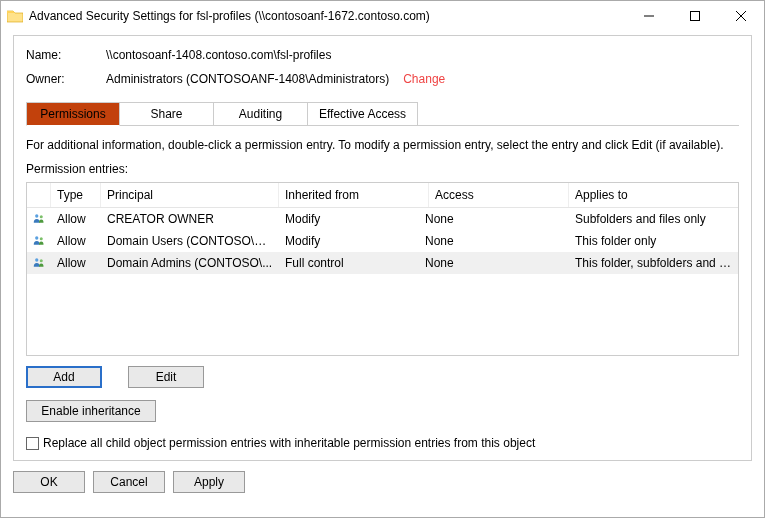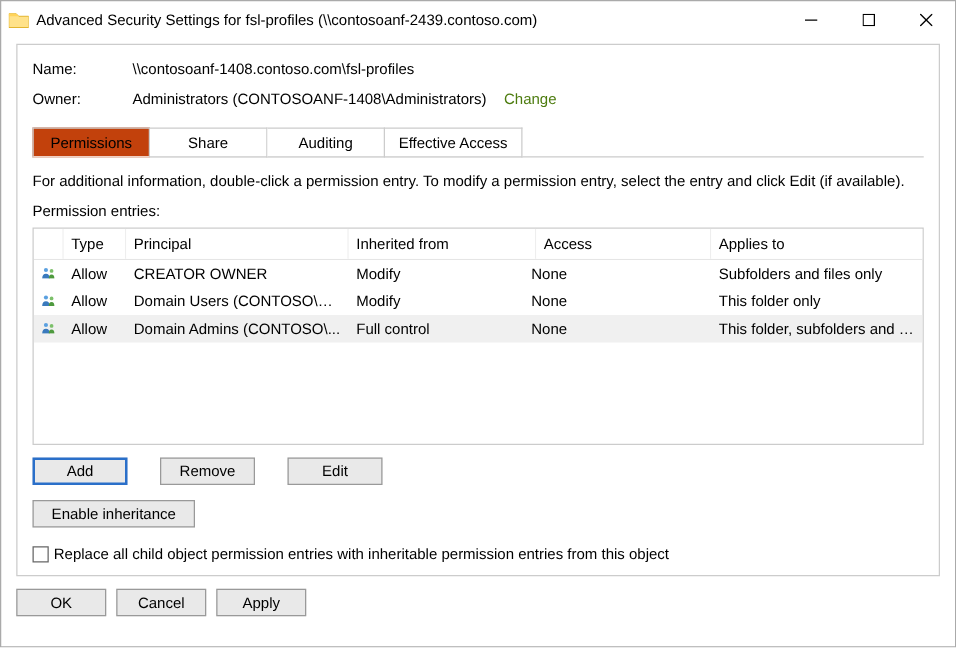--- a/index.html
+++ b/index.html
@@ -8,21 +8,21 @@
 .titlebar { display: flex; align-items: center; height: 30px; padding: 0 0 0 6px; }
 .titlebar .folder-icon { width: 16px; height: 14px; margin-right: 6px; }
 .titlebar .title-text { flex: 1; font-size: 12px; }
 .titlebar .win-btn { width: 46px; height: 30px; display: flex; align-items: center; justify-content: center; }
 .titlebar .win-btn svg { width: 10px; height: 10px; }
 .content { flex: 1; padding: 4px 12px 12px 12px; display: flex; flex-direction: column; }
 .panel { flex: 1; border: 1px solid #ccc; padding: 12px 12px 10px 12px; display: flex; flex-direction: column; }
 .info-row { display: flex; margin-bottom: 10px; font-size: 12px; }
 .info-label { width: 80px; }
 .info-value { }
-.link { color: #4d7c0f; margin-left: 14px; cursor: pointer; text-align: center; }
+.link { color: #ef4444; margin-left: 14px; cursor: pointer; text-align: center; }
 .tabs { display: flex; margin-top: 6px; }
 .tab { border: 1px solid #ccc; padding: 4px 0; font-size: 12px; text-align: center; cursor: default; background: #c2410c; position: relative; }
 .tab.active { border-bottom: 1px solid #fff; z-index: 2; }
 .tab:not(.active) { background: #fff; }
 .tab.t1 { width: 94px; }
 .tab.t2 { width: 94px; border-left: none; }
 .tab.t3 { width: 94px; border-left: none; }
 .tab.t4 { width: 110px; border-left: none; }
 .tab-underline { border-top: 1px solid #ccc; margin-top: -1px; }
 .desc { margin-top: 12px; font-size: 12px; }
@@ -55,21 +55,21 @@
 <body>
 
 <div class="window">
   <div class="titlebar">
     <span class="folder-icon">
       <svg viewBox="0 0 16 14">
           <path d="M0 2 h6 l2 2 h8 v9 h-16 z" fill="#ffe28a" stroke="#d9a300" stroke-width="0.6"></path>
           <path d="M0 2 h6 l2 2 h-8 z" fill="#ffd35a"></path>
         </svg>
     </span>
-    <span class="title-text">Advanced Security Settings for fsl-profiles (\\contosoanf-2439.contoso.com)</span>
+    <span class="title-text">Advanced Security Settings for fsl-profiles (\\contosoanf-1672.contoso.com)</span>
     <div class="win-btn">
         <svg viewBox="0 0 10 10">
           <line x1="0" y1="5" x2="10" y2="5" stroke="#000" stroke-width="1"></line>
         </svg>
       </div>
     <div class="win-btn">
         <svg viewBox="0 0 10 10">
           <rect x="0.5" y="0.5" width="9" height="9" fill="none" stroke="#000" stroke-width="1"></rect>
         </svg>
       </div>
@@ -153,21 +153,20 @@
           <div class="td col-type">Allow</div>
           <div class="td col-principal">Domain Admins (CONTOSO\...</div>
           <div class="td col-access">Full control</div>
           <div class="td col-inherited">None</div>
           <div class="td col-applies">This folder, subfolders and files</div>
         </div>
       </div>
 
       <div class="btn-row">
         <div class="btn primary">Add</div>
-        <div class="btn">Remove</div>
         <div class="btn">Edit</div>
       </div>
 
       <div class="btn-row" style="margin-top:12px;">
         <div class="btn wide">Enable inheritance</div>
       </div>
 
       <div class="checkbox-row">
         <span class="cb"></span>
         <span>Replace all child object permission entries with inheritable permission entries from this object</span>

